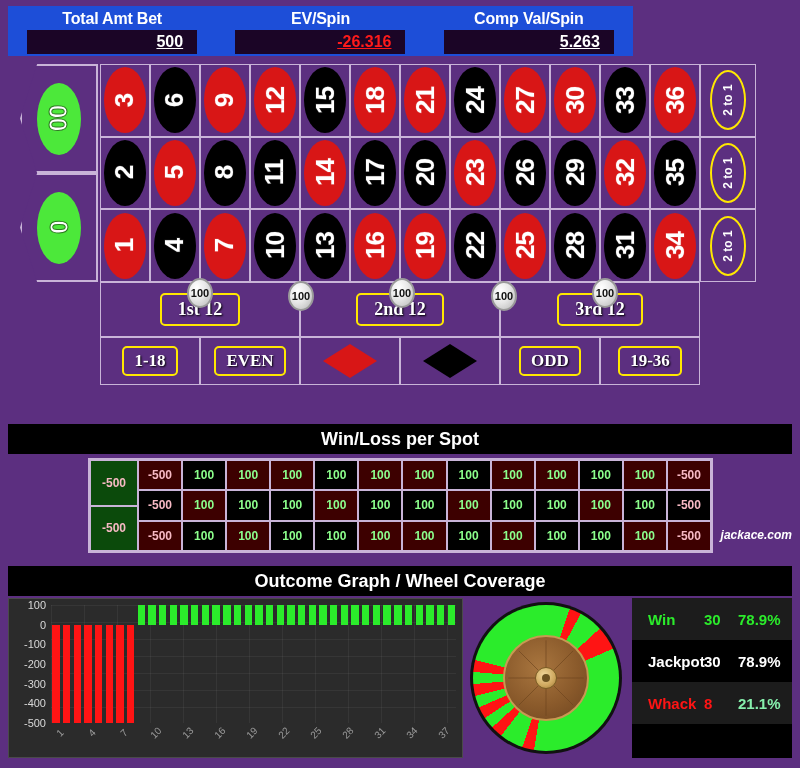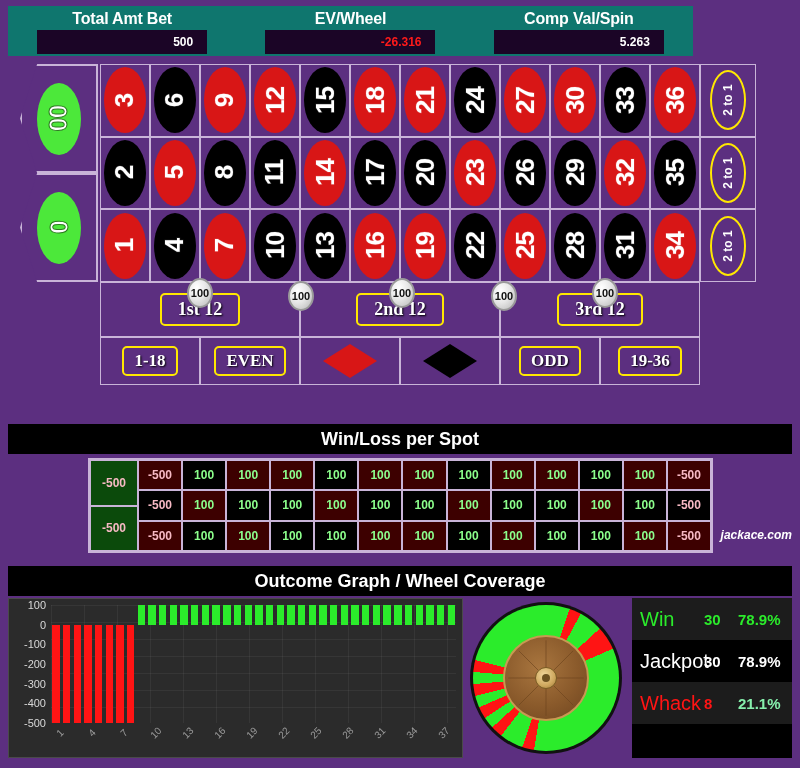--- a/index.html
+++ b/index.html
@@ -7,34 +7,34 @@
   body {
     width:800px; height:768px;
     background:#5c2f80;
     font-family:"Liberation Sans", sans-serif;
     overflow:hidden;
     position:relative;
   }
 
   
   .header-bar {
-    position:absolute; left:8px; top:6px; width:685px; height:50px;
-    background:#0f766e; display:flex;
+    position:absolute; left:8px; top:6px; width:625px; height:50px;
+    background:#1d4ed8; display:flex;
   }
   .stat { flex:1; display:flex; flex-direction:column; align-items:center; justify-content:flex-start; padding-top:2px; }
   .stat-label {
     color:#fff; font-size:16px; font-weight:bold; letter-spacing:-0.2px;
     line-height:22px; white-space:nowrap;
   }
   .stat-value-box {
     width:170px; height:24px; background:#1b0526;
     display:flex; align-items:center; justify-content:flex-end;
     padding-right:14px;
   }
-  .stat-value { font-size:12px; font-weight:bold; color:#fff; }
+  .stat-value { font-size:16px; font-weight:bold; color:#fff;text-decoration:underline; }
   .stat-value.neg { color:#ff1a1a; }
 
   
   .table-wrap { position:absolute; left:0px; top:62px; width:800px; height:330px; }
   .felt { position:absolute; left:20px; top:0px; width:760px; height:326px; }
 
   .zero-col { position:absolute; left:0px; top:2px; width:78px; height:218px; }
   .zero-cell {
     position:absolute; left:0; width:78px; height:109px;
     display:flex; align-items:center; justify-content:center;
@@ -216,36 +216,36 @@
   }
 
   
   .cov-box { width:160px; height:160px; background:#000; margin-left:4px; }
   .cov-title {
     height:34px; line-height:34px; text-align:center;
     color:#fff; font-size:16px; font-weight:bold; background:#1c1c1c;
   }
   .cov-row { height:42px; display:flex; align-items:center; background:#000; }
   .cov-row:nth-child(odd) { background:#1c1c1c; }
-  .cov-name { width:72px; padding-left:8px; font-size:20px; font-weight:normal; }
+  .cov-name { width:72px; padding-left:16px; font-size:15px; font-weight:bold; }
   .cov-count { width:34px; font-size:15px; font-weight:bold; text-align:left; }
   .cov-pct { flex:1; font-size:15px; font-weight:bold; }
 </style>
 </head>
 <body>
 
 <div class="header-bar">
   <div class="stat">
     <div class="stat-label">Total Amt Bet</div>
     <div class="stat-value-box">
       <span class="stat-value">500</span>
     </div>
   </div>
   <div class="stat">
-    <div class="stat-label">EV/Wheel</div>
+    <div class="stat-label">EV/Spin</div>
     <div class="stat-value-box">
       <span class="stat-value neg">-26.316</span>
     </div>
   </div>
   <div class="stat">
     <div class="stat-label">Comp Val/Spin</div>
     <div class="stat-value-box">
       <span class="stat-value">5.263</span>
     </div>
   </div>

